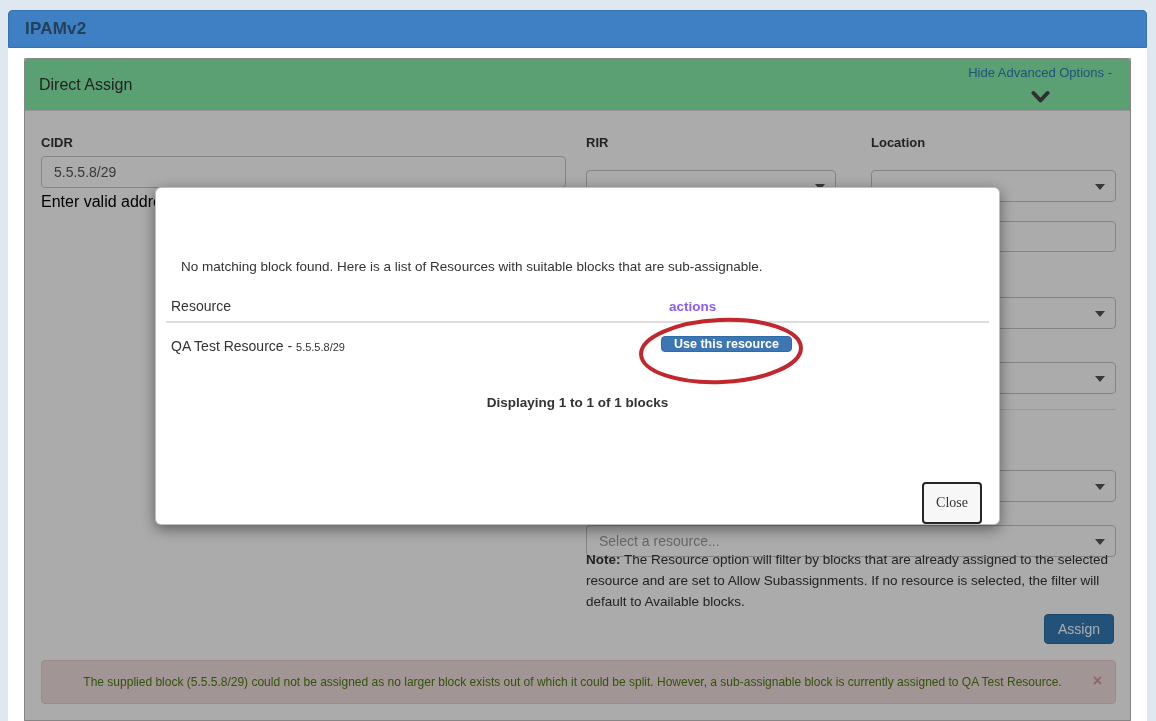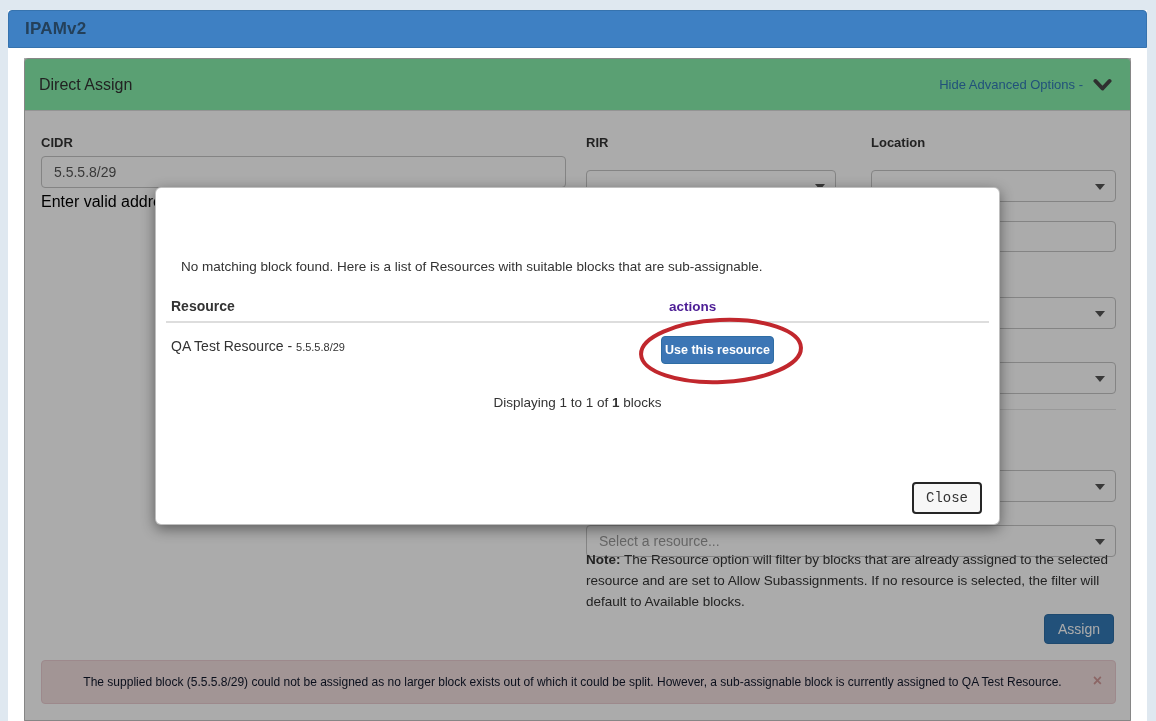--- a/index.html
+++ b/index.html
@@ -31,21 +31,21 @@
     background:#ffffff; border:1px solid #c8c8c8; border-radius:4px 4px 0 0;
   }
   .panel-heading {
     position:absolute; left:0; top:0; right:0; height:52px;
     background:#86efac; border-bottom:1px solid #dddddd;
     border-radius:3px 3px 0 0;
     display:flex; align-items:center; justify-content:space-between;
     padding:0 18px 0 14px;
   }
   .panel-title { font-size:16px; color:#333; }
-  .adv-toggle { display:flex; align-items:center; gap:10px; cursor:pointer; text-decoration:none; }
+  .adv-toggle { display:flex; align-items:center; gap:10px; cursor:pointer; text-decoration:none;flex-direction:column; }
   .adv-toggle-label { font-size:13px; color:#337ab7; }
   .chev { width:19px; height:14px; display:block; }
   
   .flabel { position:absolute; font-size:13px; font-weight:bold; color:#333; }
   .tinput, .tselect {
     position:absolute; background:#fff; border:1px solid #c5c5c5; border-radius:4px;
     font-size:14px; color:#555; padding:6px 12px; line-height:18px;
   }
   .tselect { cursor:pointer;margin-top:14px; }
   .tselect .caret {
@@ -62,21 +62,21 @@
     position:absolute; background:#337ab7; border:1px solid #2e6da4; color:#fff;
     border-radius:4px; font-size:14px; padding:6px 13px; cursor:pointer;
     font-family:inherit;
   }
   
   .alert {
     position:absolute; left:16px; top:601px; width:1075px; height:44px;
     background:#f2dede; border:1px solid #ebccd1; border-radius:4px;
     display:flex; align-items:center; justify-content:center;
   }
-  .alert-text { font-size:12px; color:#0f172a; text-align:center; padding:0 40px 0 28px; }
+  .alert-text { font-size:12px; color:#4d7c0f; text-align:center; padding:0 40px 0 28px; }
   .alert-close {
     position:absolute; right:13px; top:12px; font-size:16px; font-weight:bold;
     color:#a94442; opacity:.45; cursor:pointer; background:none; border:0; line-height:1;
     font-family:inherit;
   }
   
   .dim {
     position:absolute; left:16px; top:48px; width:1107px; height:663px;
     background:rgba(0,0,0,0.33); z-index:10;
   }
@@ -85,38 +85,38 @@
     position:absolute; left:147px; top:177px; width:845px; height:338px;
     background:#fff; border:1px solid rgba(0,0,0,.25); border-radius:6px;
     box-shadow:0 4px 14px rgba(0,0,0,.45); z-index:30;
   }
   .modal-header {
     position:absolute; left:0; top:0; right:0; height:53px;
     border-bottom:1px solid #e5e5e5; border-radius:6px 6px 0 0;
   }
   .modal-title { position:absolute; left:25px; top:16px; font-size:17px; color:#333; font-weight:normal; }
   .modal-msg { position:absolute; left:25px; top:71px; right:25px; font-size:13.5px; color:#333; }
-  .th-resource { position:absolute; left:15px; top:110px; font-size:14px; font-weight:bold; color:#333; }
-  .th-actions { position:absolute; left:513px; top:111px; font-size:13.5px; font-weight:bold; color:#4c1d95; }
+  .th-resource { position:absolute; left:15px; top:110px; font-size:14px; font-weight:normal; color:#333; }
+  .th-actions { position:absolute; left:513px; top:111px; font-size:13.5px; font-weight:bold; color:#8b5cf6; }
   .thead-line { position:absolute; left:10px; right:10px; top:133px; height:2px; background:#dddddd; }
   .row-name { position:absolute; left:15px; top:150px; font-size:14px; color:#333; }
   .row-name .cidr-small { font-size:11px; }
   .btn-use {
-    position:absolute; left:505px; top:148px; height:28px;
+    position:absolute; left:505px; top:148px; height:16px;
     background:#3c76b5; border:1px solid #2e6da4; color:#fff; border-radius:4px;
-    font-size:12.5px; font-weight:bold; padding:0 3px; cursor:pointer;
+    font-size:12.5px; font-weight:bold; padding:0 12px; cursor:pointer;
     font-family:inherit;
   }
   .annotation { position:absolute; left:479px; top:127px; width:172px; height:72px; pointer-events:none; }
-  .pagination-info { position:absolute; left:0; right:0; top:207px; text-align:center; font-size:13.5px; color:#333; }
+  .pagination-info { position:absolute; left:0; right:0; top:207px; text-align:center; font-size:13.5px; color:#333;font-weight:bold; }
   .btn-close {
-    position:absolute; right:17px; top:294px; height:32px;
+    position:absolute; right:17px; top:294px; height:42px;
     background:#f7f7f7; border:2px solid #262626; border-radius:4px;
     font-size:14px; color:#333; padding:0 12px; cursor:pointer;
-    font-family:Liberation Mono, monospace;
+    font-family:Liberation Serif, serif;
   }
 </style>
 </head>
 <body>
 
 <div class="page">
 
   <div class="navbar">
     <a class="brand" href="#">IPAMv2</a>
   </div>

